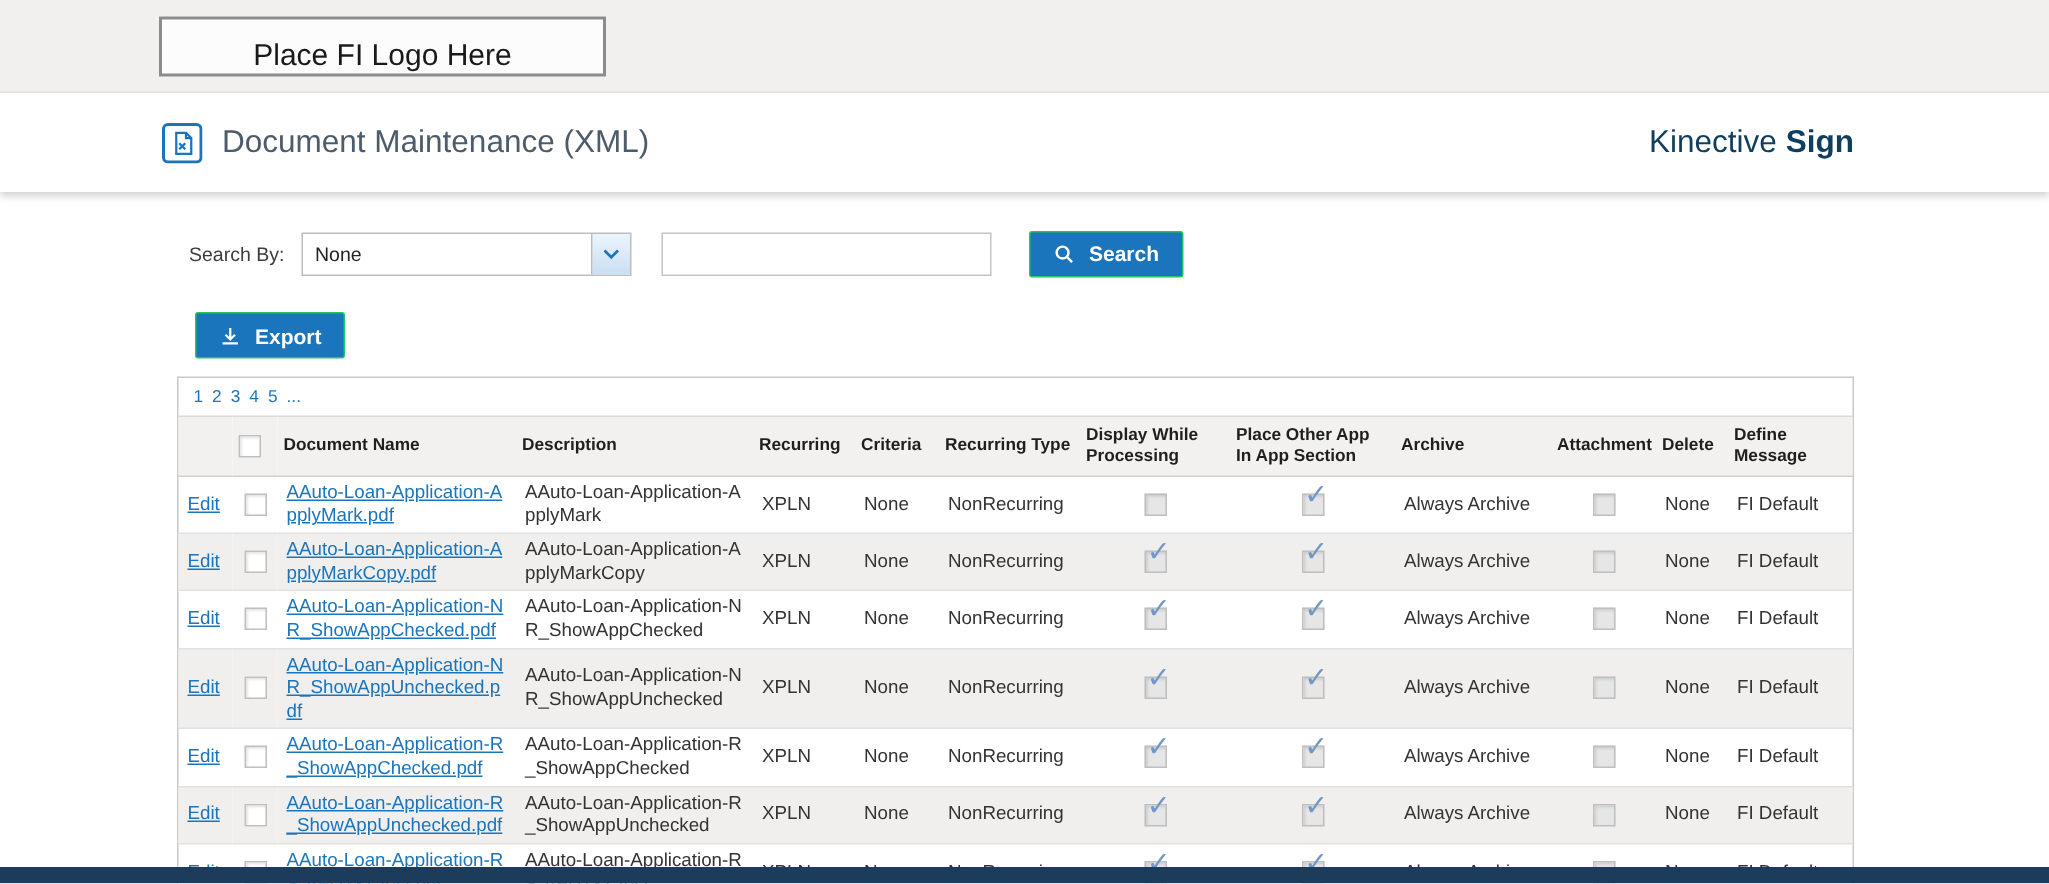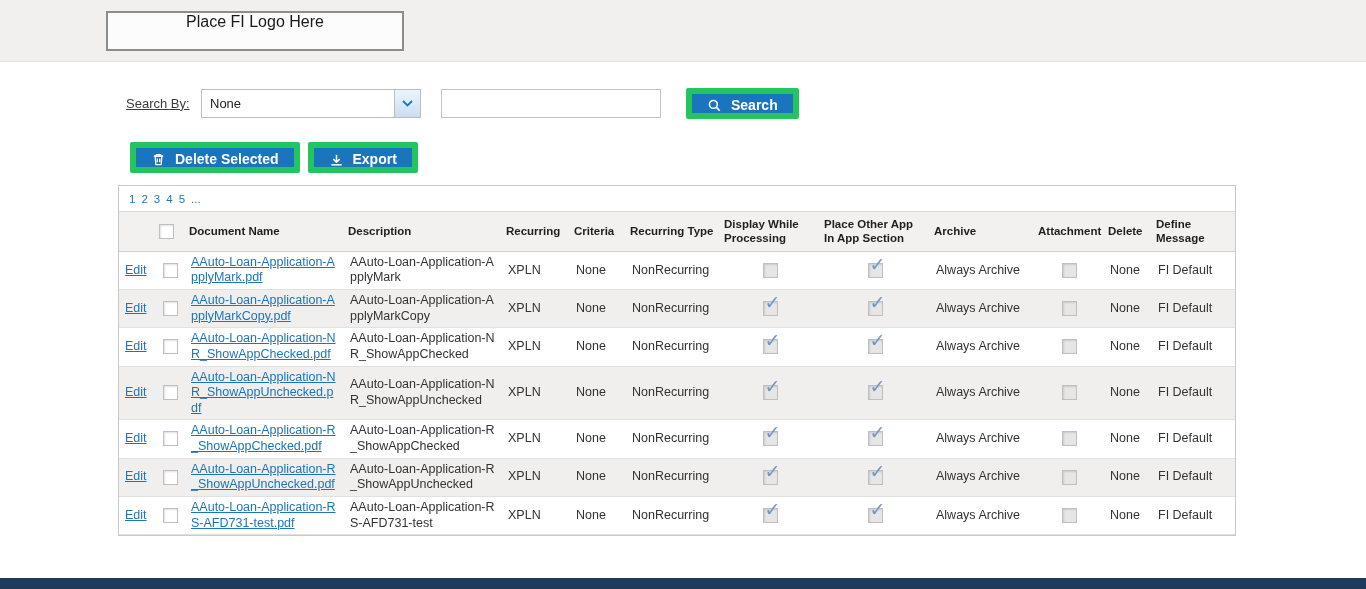--- a/index.html
+++ b/index.html
@@ -2,45 +2,45 @@
 <html><head>
 <meta charset="utf-8">
 <style>
   * { box-sizing: border-box; margin: 0; padding: 0; }
   html, body { overflow: hidden; }
   body { font-family: "Liberation Sans", "DejaVu Sans", sans-serif; background: #fff; }
   .page { width: 1366px; height: 589px; position: relative; overflow: hidden; background: #fff; }
 
   
   .topbar { height: 62px; background: #f1f0ef; border-bottom: 1px solid #e2e2e2; display: flex; align-items: center; }
-  .logo-box { margin-left: 106px; width: 298px; height: 40px; background: #fcfcfc; border: 2px solid #8c8c8c; display: flex; align-items: flex-start; justify-content: center; font-size: 16px; color: #1a1a1a; }
+  .logo-box { margin-left: 106px; width: 298px; height: 40px; background: #fcfcfc; border: 2px solid #8c8c8c; display: flex; align-items: flex-end; justify-content: center; font-size: 20px; color: #1a1a1a; }
   .topnav { margin-left: auto; margin-right: 128px; display: flex; gap: 32px; }
   .navlink { font-size: 15px; color: #2e2e2e; cursor: pointer; text-decoration: none; white-space: nowrap; }
 
   
   .pagehdr { height: 66px; background: #fff; display: flex; align-items: center; padding: 0 130px 0 108px; box-shadow: 0 3px 5px rgba(0,0,0,0.18); position: relative; z-index: 3; }
   .doc-icon { width: 27px; height: 27px; margin-right: 13px; display: inline-flex; }
   .title { font-size: 21px; font-weight: 400; color: #4d5c6a; }
   .brand { margin-left: auto; font-size: 21px; color: #0f3e5e; white-space: nowrap; }
   .brand .b1 { font-weight: 400; }
   .brand .b2 { font-weight: 700; margin-left: 6px; }
 
   .content { padding-top: 26px; }
 
   
   .search-row { display: flex; align-items: center; margin-left: 126px; height: 30px; }
-  .lbl { font-size: 13px; color: #3c3c3c; width: 75px; text-decoration: underline; }
+  .lbl { font-size: 13px; color: #3c3c3c; width: 75px; }
   .select { width: 220px; height: 29px; border: 1px solid #bdbdbd; background: #fff; display: flex; align-items: stretch; cursor: pointer; }
   .select .val { flex: 1; display: flex; align-items: center; padding-left: 8px; font-size: 13px; color: #222; }
   .arrow-btn { width: 26px; border-left: 1px solid #bdbdbd; background: linear-gradient(#ecf4fc, #cadef2); display: flex; align-items: center; justify-content: center; cursor: pointer; }
   .txt { width: 220px; height: 29px; border: 1px solid #c4c4c4; margin-left: 20px; padding: 0 8px; font-size: 13px; font-family: inherit; }
   .search-row .btn { margin-left: 25px; }
 
   
-  .btn { background: #1b75bc; border: 6px solid #22c55e; color: #fff; height: 31px; display: inline-flex; align-items: flex-end; gap: 9px; padding: 0 15px; font-size: 14px; font-weight: 600; font-family: inherit; border-radius: 2px; cursor: pointer; white-space: nowrap; }
+  .btn { background: #1b75bc; border: 1px solid #22c55e; color: #fff; height: 31px; display: inline-flex; align-items: center; gap: 9px; padding: 0 15px; font-size: 14px; font-weight: 600; font-family: inherit; border-radius: 2px; cursor: pointer; white-space: nowrap; }
   .ic { display: inline-flex; align-items: center; }
   .toolbar { margin: 24px 0 0 130px; display: flex; gap: 8px; }
 
   
   .table-wrap { margin: 12px 130px 0 118px; border: 1px solid #c9c9c9; background: #fff; }
   .pager { padding: 7px 10px 6px; display: flex; gap: 6px; }
   .pglink { font-size: 11.5px; color: #1b75bc; cursor: pointer; }
   .grid { width: 100%; border-collapse: collapse; table-layout: fixed; }
   .grid th { background: #f2f1f0; border-top: 1px solid #d9d9d9; border-bottom: 1px solid #cfcfcf; font-size: 11.5px; font-weight: 700; color: #1f1f1f; text-align: left; padding: 5px 4px; vertical-align: middle; line-height: 1.25; }
   .grid td { font-size: 12.5px; color: #333; padding: 3px 6px; border-bottom: 1px solid #e1e1e1; vertical-align: middle; line-height: 1.25; }
@@ -60,20 +60,34 @@
 <body>
 
 <div class="page">
 
   <header class="topbar">
     <div class="logo-box">
       <span>Place FI Logo Here</span>
     </div>
   </header>
 
+  <div class="pagehdr">
+    <span class="doc-icon">
+      <svg width="27" height="27" viewBox="0 0 27 27">
+        <rect x="1" y="1" width="25" height="25" rx="3" fill="#fff" stroke="#1b75bc" stroke-width="2"></rect>
+        <path d="M9.5 6.5h6.5l3.5 3.5v10.5h-10z" fill="none" stroke="#1b75bc" stroke-width="1.5"></path>
+        <path d="M16 6.5V10h3.5" fill="none" stroke="#1b75bc" stroke-width="1.5"></path>
+        <path d="M11.5 13.5l4 4M15.5 13.5l-4 4" stroke="#1b75bc" stroke-width="1.5"></path>
+      </svg>
+    </span>
+    <h1 class="title">Document Maintenance (XML)</h1>
+    <div class="brand">
+      <span class="b1">Kinective</span><span class="b2">Sign</span>
+    </div>
+  </div>
 
   <div class="content">
 
     <div class="search-row">
       <span class="lbl">Search By:</span>
       <div class="select">
         <span class="val">None</span>
         <span class="arrow-btn">
           <svg width="11" height="7" viewBox="0 0 11 7">
               <path d="M1 1l4.5 4.5L10 1" fill="none" stroke="#1b75bc" stroke-width="1.8"></path>
@@ -86,31 +100,20 @@
           <svg width="15" height="15" viewBox="0 0 16 16" fill="none" stroke="#fff" stroke-width="1.7">
               <circle cx="6.8" cy="6.8" r="4.2"></circle>
               <path d="M10 10l3.6 3.6"></path>
             </svg>
         </span>
         <span>Search</span>
       </button>
     </div>
 
     <div class="toolbar">
-        <button class="btn">
-          <span class="ic">
-            <svg width="15" height="15" viewBox="0 0 16 16" fill="none" stroke="#fff" stroke-width="1.4">
-              <path d="M3 4.3h10"></path>
-              <path d="M5.8 4.3V2.8h4.4v1.5"></path>
-              <path d="M4.4 4.3l.8 9.2h5.6l.8-9.2z"></path>
-              <path d="M6.7 6.8v4.2M9.3 6.8v4.2"></path>
-            </svg>
-          </span>
-          <span>Delete Selected</span>
-        </button>
         <button class="btn">
           <span class="ic">
             <svg width="15" height="15" viewBox="0 0 16 16" fill="none" stroke="#fff" stroke-width="1.6">
               <path d="M8 2.8V11M4.6 7.6 8 11l3.4-3.4"></path>
               <path d="M2.5 13.7h11"></path>
             </svg>
           </span>
           <span>Export</span>
         </button>
       </div>

